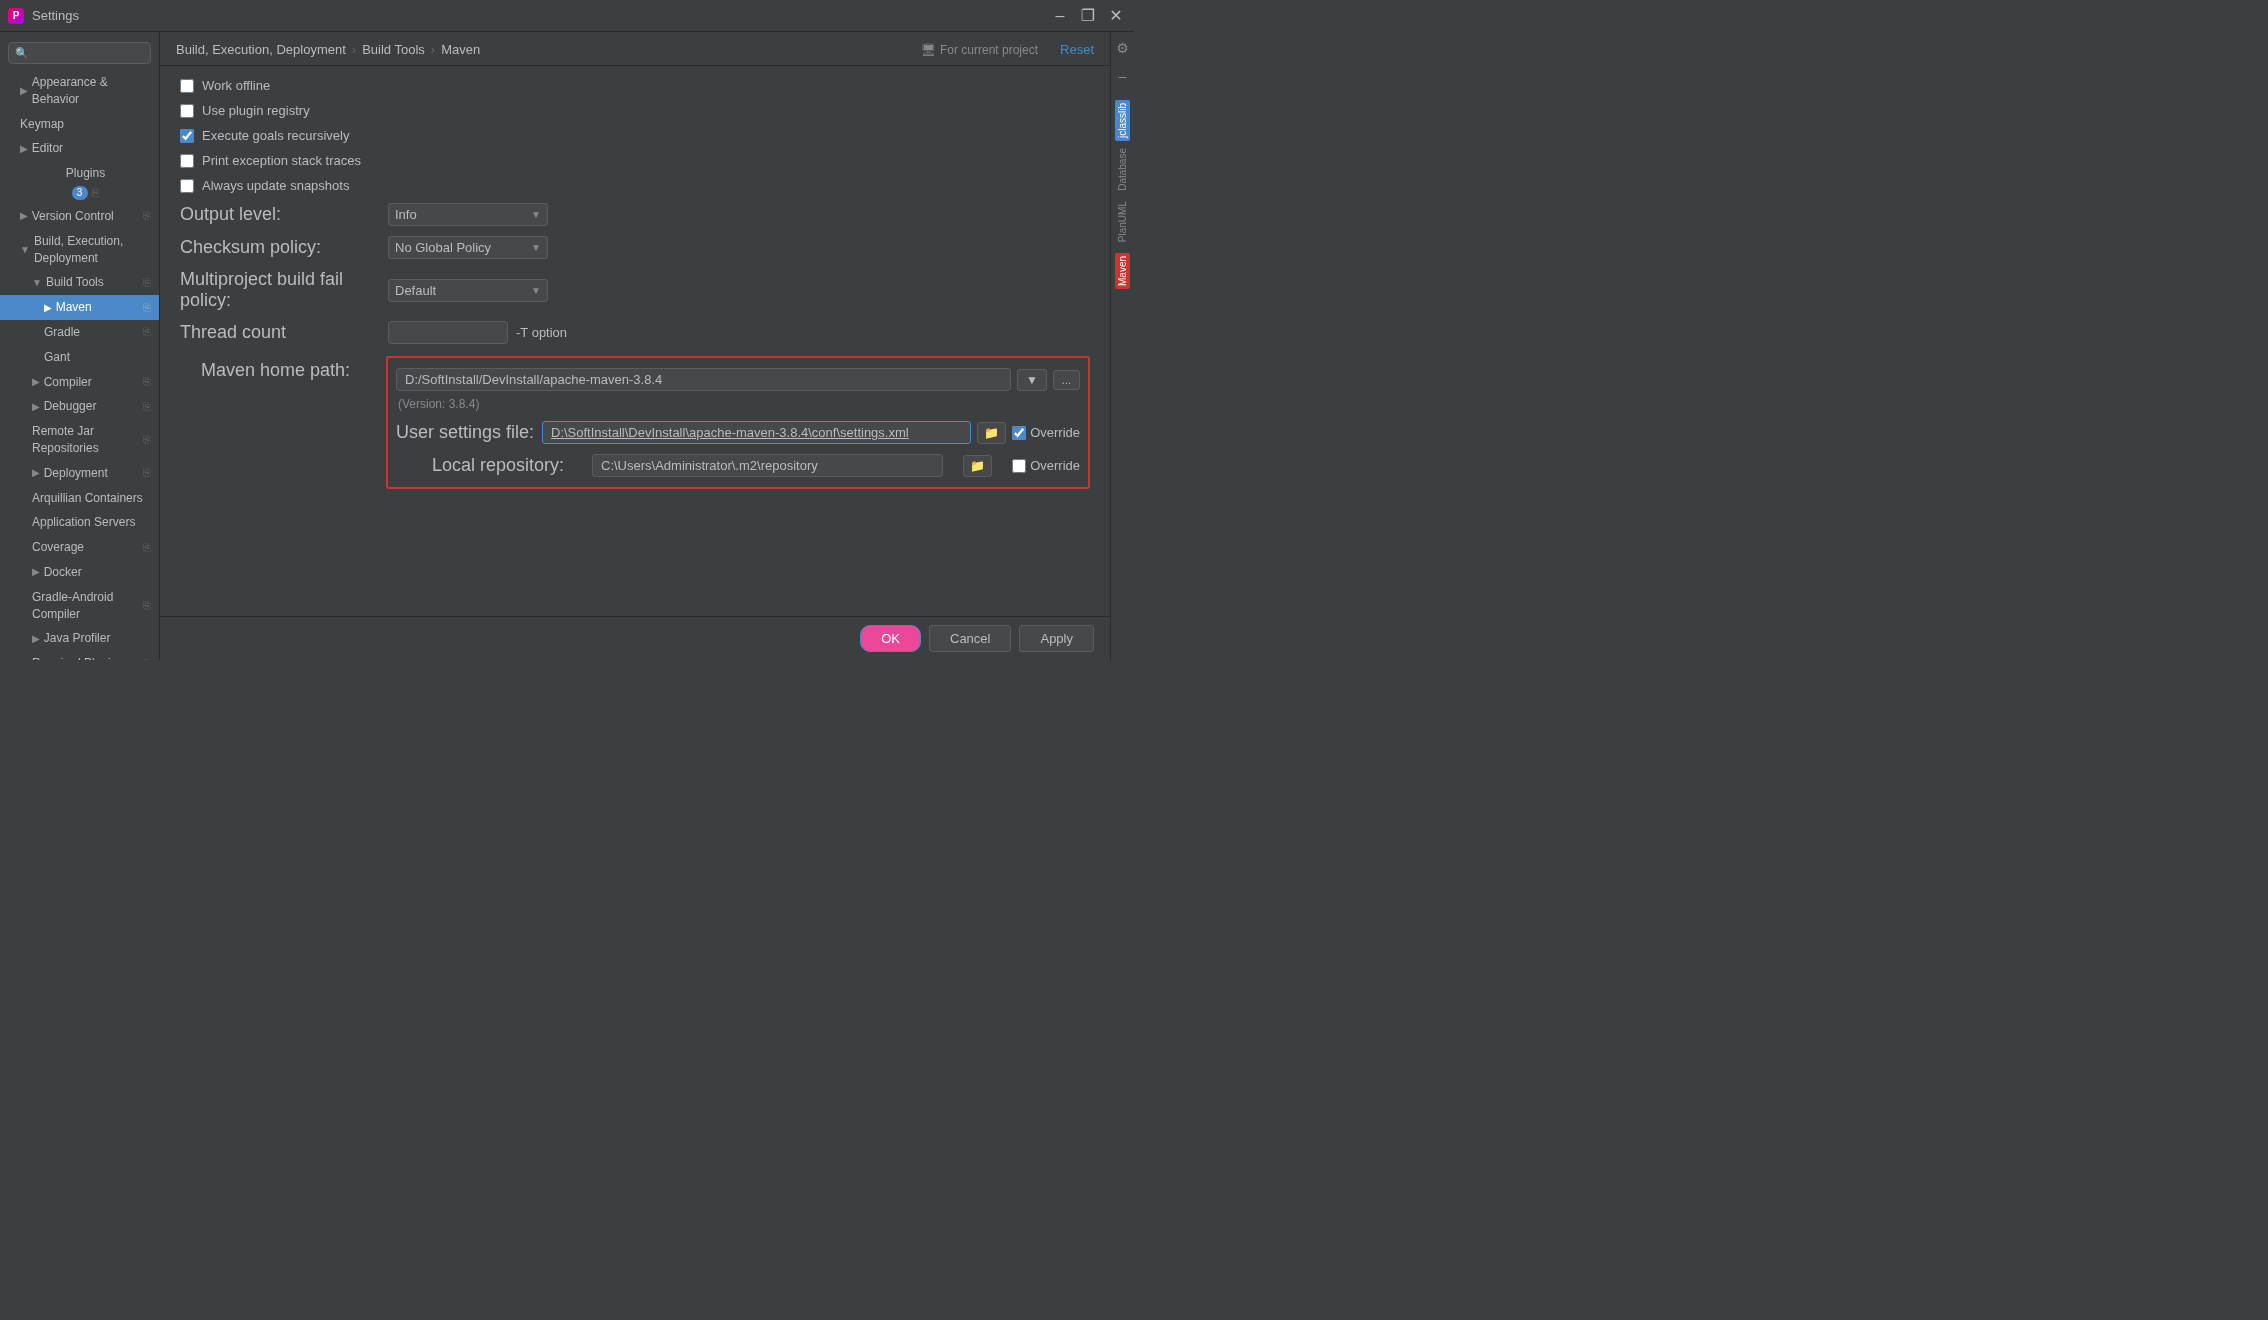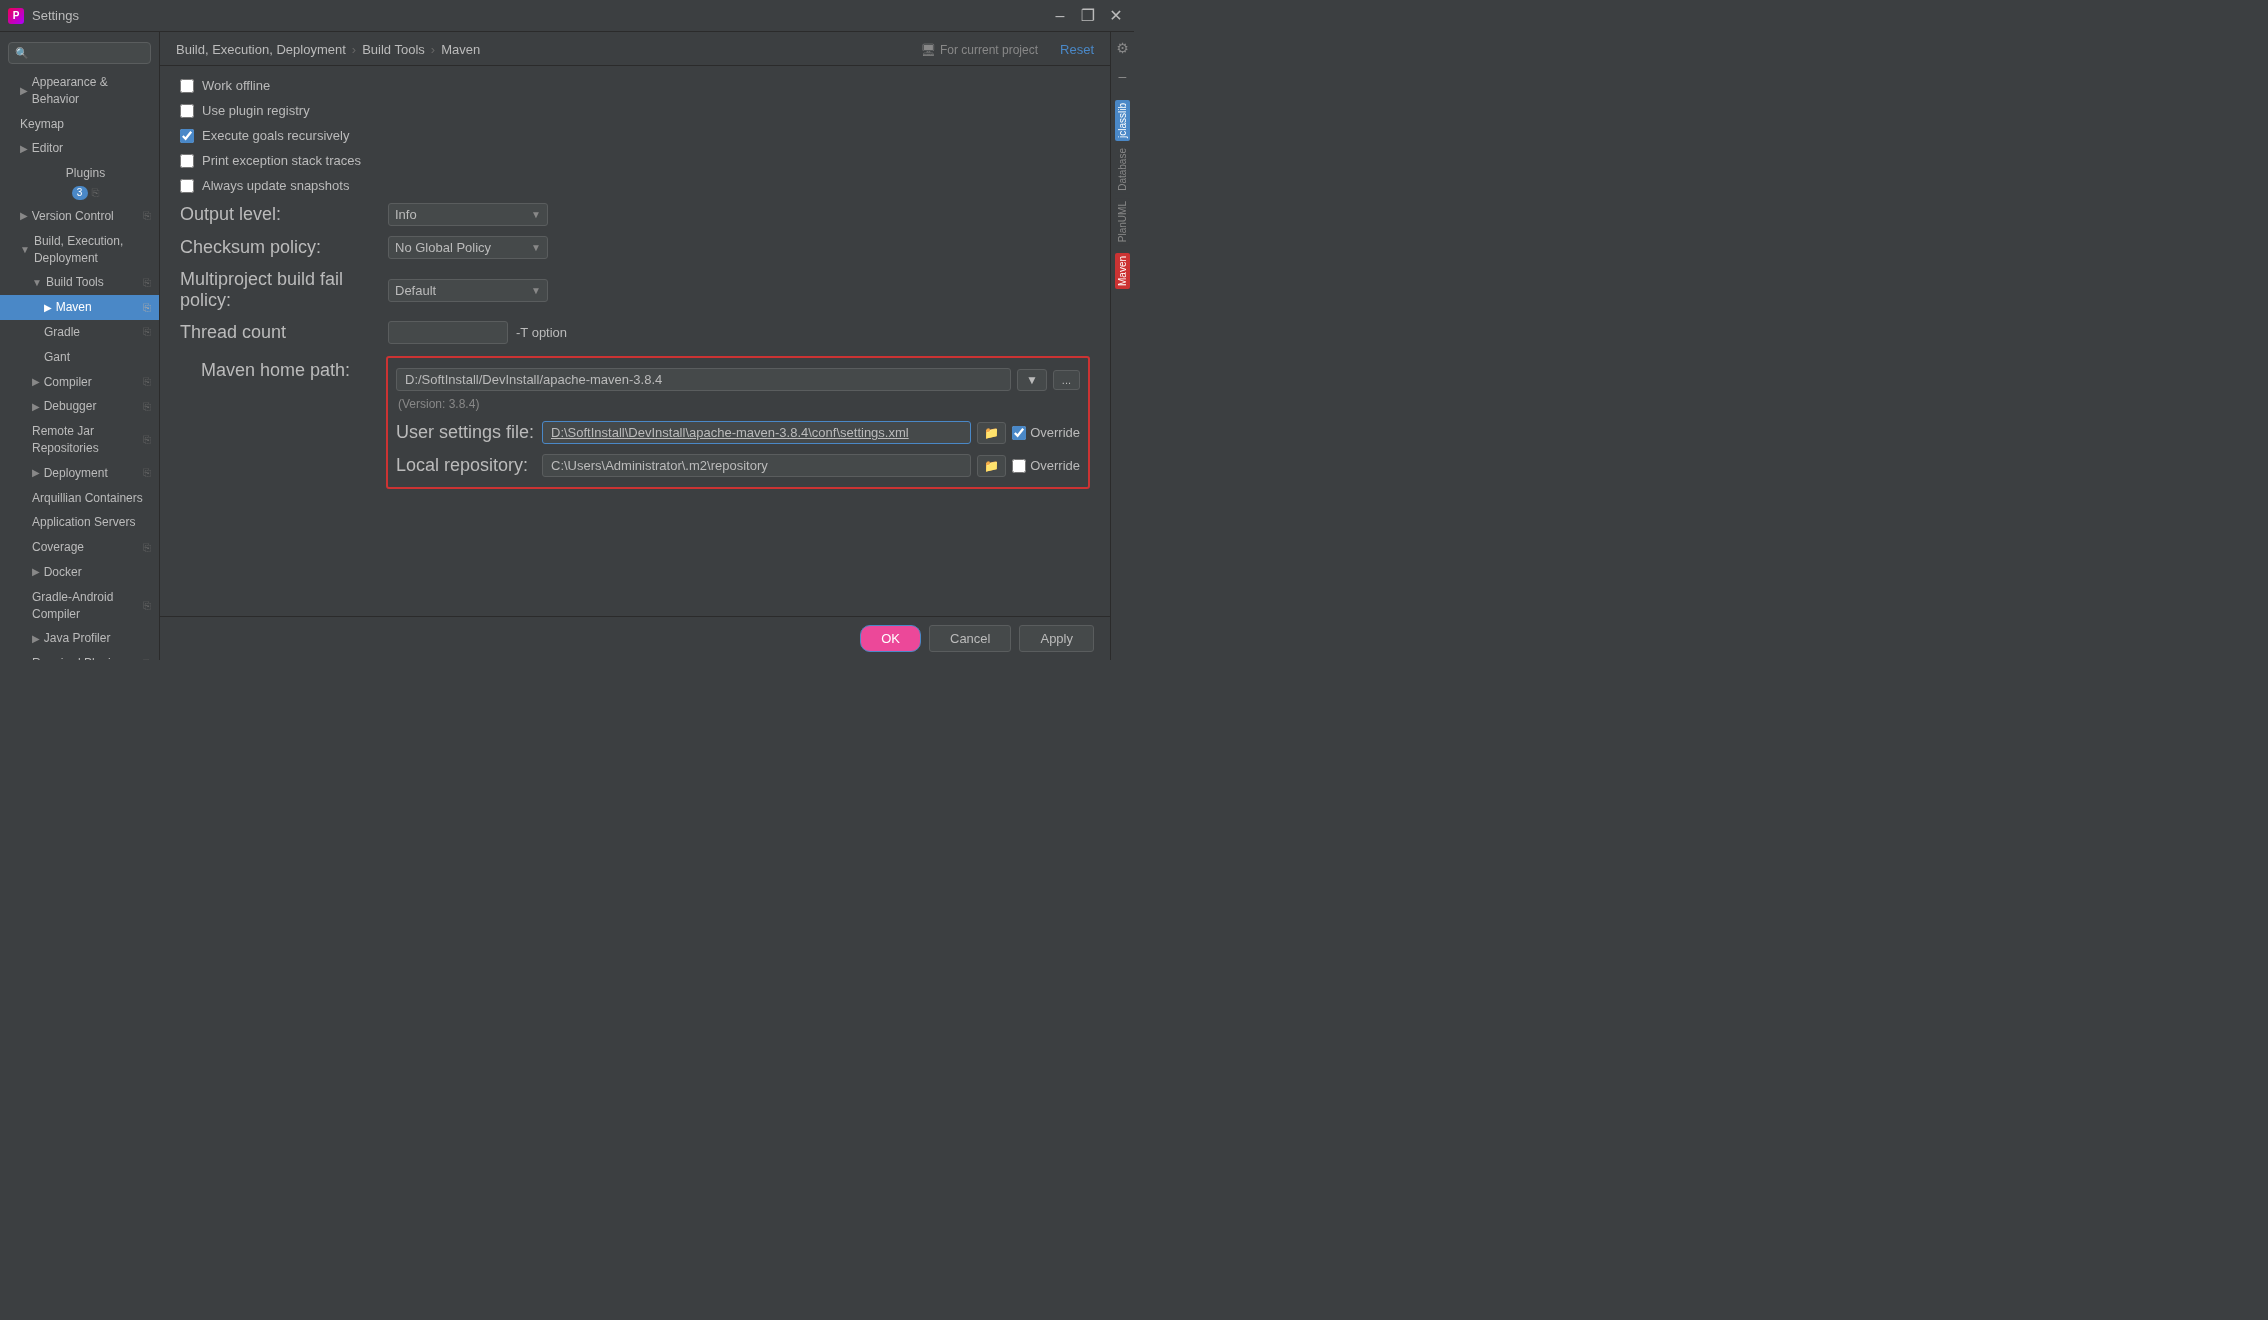--- a/index.html
+++ b/index.html
@@ -574,21 +574,21 @@
           <div style="display:flex;align-items:center;gap:6px;margin-bottom:10px;">
             <span class="form-label" style="width:140px;flex-shrink:0;">User settings file:</span>
             <input type="text" class="path-input-full" style="flex: 1 1 0%; text-decoration: underline;" value="D:\SoftInstall\DevInstall\apache-maven-3.8.4\conf\settings.xml">
             <button class="browse-btn" style="padding:3px 6px;font-size:12px;">📁</button>
             <div class="override-check">
               <input type="checkbox" id="cb-user-override" checked="" style="">
               <label class="override-label" for="cb-user-override">Override</label>
             </div>
           </div>
 
-          <div style="display:flex;align-items:center;gap:6px;">
+          <div style="display:flex;align-items:center;gap:20px;margin-left:36px;">
             <span class="form-label" style="width:140px;flex-shrink:0;">Local repository:</span>
             <input type="text" class="path-input" style="flex: 1 1 0%; background: rgb(69, 73, 74);" value="C:\Users\Administrator\.m2\repository">
             <button class="browse-btn" style="padding:3px 6px;font-size:12px;">📁</button>
             <div class="override-check">
               <input type="checkbox" id="cb-local-override" style="">
               <label class="override-label" for="cb-local-override">Override</label>
             </div>
           </div>
         </div>
       </div>

